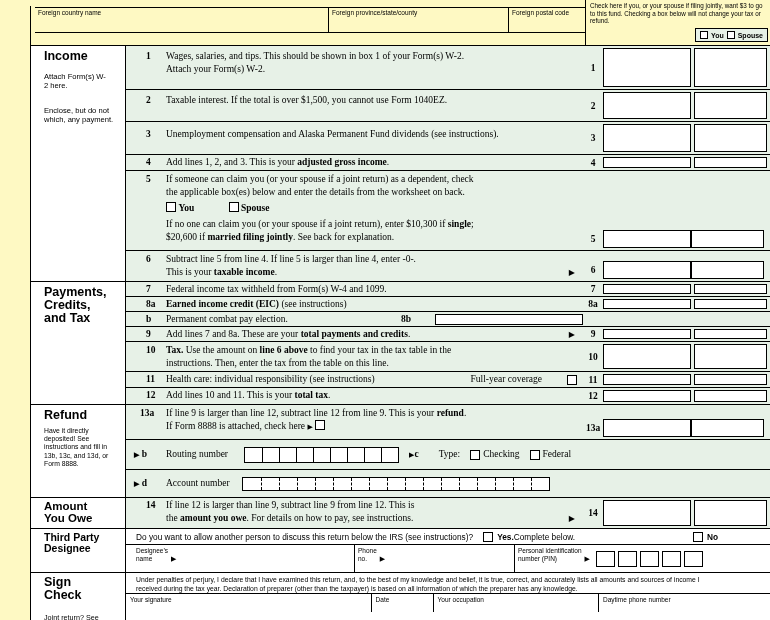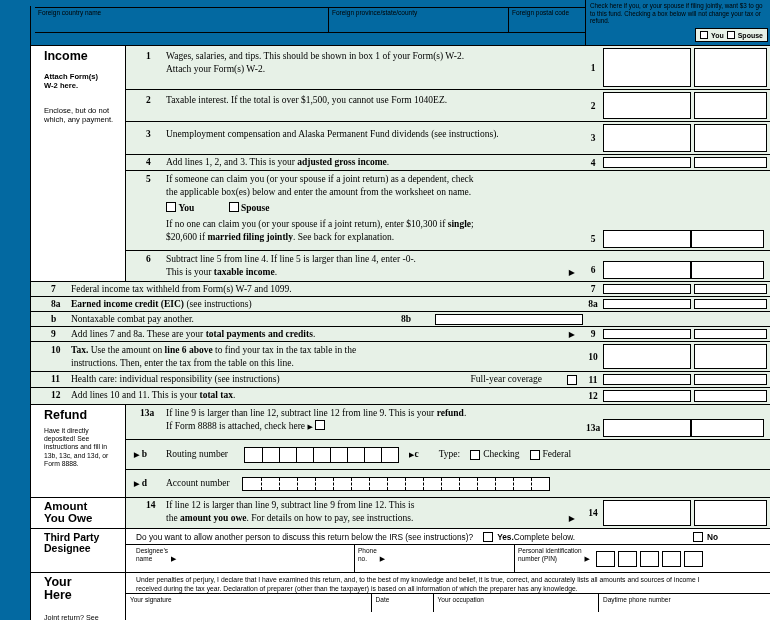--- a/index.html
+++ b/index.html
@@ -1,18 +1,18 @@
 <!DOCTYPE html>
 <html><head>
 <meta charset="utf-8">
 <style>
   * { margin:0; padding:0; box-sizing:border-box; }
   html,body { width:770px; height:620px; background:#fff; }
   body { font-family:"Liberation Sans", sans-serif; color:#000; }
-  .form { position:relative; width:770px; height:620px; overflow:hidden; background:#0369a1; }
+  .form { position:relative; width:770px; height:620px; overflow:hidden; background:#fef9c3; }
   .vline-left { position:absolute; left:30px; top:6px; width:1px; height:614px; background:#000; }
 
   
   .top { display:flex; height:45px; margin-left:30px; }
   .fields-wrap { flex:1; padding-left:5px; }
   .fields { margin-top:7px; height:26px; display:flex; border-top:1px solid #000; border-bottom:1px solid #000; }
   .field { padding:1px 3px; font-size:6.5px; line-height:8px; }
   .field + .field { border-left:1px solid #000; }
   .f-country { width:293px; }
   .f-province { width:180px; }
@@ -20,21 +20,21 @@
   .fund { width:185px; border-left:1px solid #000; position:relative; padding:2px 4px; }
   .fund-note { font-size:6.3px; line-height:7.6px; }
   .fund-band { position:absolute; right:2px; bottom:3px; display:flex; align-items:center; gap:3px;
                background:#e7f1e7; border:1px solid #000; padding:2px 4px; }
   .fund-band b { font-size:7px; }
 
   
   .sec { display:flex; margin-left:30px; border-top:1px solid #000; }
   .side { width:95px; padding:4px 4px 0 14px; background:#fff; }
   .side h2 { font-size:12.5px; line-height:13px; font-weight:bold; }
-  .side .bnote { font-size:7.6px; line-height:9px; font-weight:bold; margin-top:9px; width:62px; }
+  .side .bnote { font-size:7.6px; line-height:9px; font-weight:normal; margin-top:9px; width:62px; }
   .side .note { font-size:7.6px; line-height:9px; margin-top:16px; width:70px; }
   .side .tinynote { font-size:6.8px; line-height:8.2px; margin-top:5px; width:70px; }
   .main { flex:1; border-left:1px solid #000; background:#e7f1e7; overflow:hidden; }
   .main.white { background:#fff; }
 
   
   .row { display:flex; border-bottom:1px solid #000; overflow:hidden; }
   .row.noline { border-bottom:none; }
   .lnum { width:40px; padding-left:20px; font-family:"Liberation Serif", serif; font-weight:bold; font-size:9.5px; line-height:13px; }
   .lnum.witharrow { padding-left:8px; }
@@ -157,21 +157,21 @@
           <div class="rlabel">4</div>
           <div class="amt"></div>
           <div class="amt cents"></div>
         </div>
       </div>
 
       <div class="row pt2 balign" style="height:80px">
         <div class="lnum">5</div>
         <div class="ltext">
           <div class="tline">If someone can claim you (or your spouse if a joint return) as a dependent, check</div>
-          <div class="tline">the applicable box(es) below and enter the amount from the worksheet on name.</div>
+          <div class="tline">the applicable box(es) below and enter the details from the worksheet on back.</div>
           <div class="tline" style="margin:3px 0">
             <span class="cb"></span> <b>You</b>
             <span class="cb" style="margin-left:32px"></span> <b>Spouse</b>
           </div>
           <div class="tline"><span>If no one can claim you (or your spouse if a joint return), enter $10,300 if </span><b>single</b><span>;</span></div>
           <div class="tline"><span>$20,600 if </span><b>married filing jointly</b><span>. See back for explanation.</span></div>
         </div>
         <div class="rgroup">
           <div class="rlabel">5</div>
           <div class="amt"></div>
@@ -191,26 +191,29 @@
         <div class="rgroup">
           <div class="rlabel">6</div>
           <div class="amt"></div>
           <div class="amt cents"></div>
         </div>
       </div>
     </div>
   </section>
 
   <section class="sec" style="height:123px">
+    <aside class="side">
+      <h2 style="width:70px">Payments, Credits, and Tax</h2>
+    </aside>
     <div class="main">
 
       <div class="row pt1" style="height:15px">
         <div class="lnum">7</div>
         <div class="ltext">
-            <div class="tline">Federal income tax withheld from Form(s) W-7 and 1099.</div>
+            <div class="tline">Federal income tax withheld from Form(s) W-4 and 1099.</div>
           </div>
         <div class="rgroup">
           <div class="rlabel">7</div>
           <div class="amt"></div>
           <div class="amt cents"></div>
         </div>
       </div>
 
       <div class="row pt1" style="height:15px">
         <div class="lnum">8a</div>
@@ -221,21 +224,21 @@
           <div class="rlabel">8a</div>
           <div class="amt"></div>
           <div class="amt cents"></div>
         </div>
       </div>
 
       <div class="row pt1" style="height:15px">
         <div class="lnum">b</div>
         <div class="ltext">
           <div class="tline flex">
-            <span>Nontaxable combat pay another.</span>
+            <span>Permanent combat pay election.</span>
             <b style="margin-left:auto;padding-right:4px">8b</b>
             <span style="display:inline-block;width:148px;height:11px;background:#fff;border:1px solid #000"></span>
           </div>
         </div>
         <div class="rgroup"></div>
       </div>
 
       <div class="row pt1" style="height:15px">
         <div class="lnum">9</div>
         <div class="ltext">
@@ -432,21 +435,21 @@
               <div class="pin"></div>
               <div class="pin"></div>
           </div>
         </div>
       </div>
     </div>
   </section>
 
   <section class="sec" style="height:48px">
     <aside class="side" style="padding-top:3px">
-      <h2 style="width:34px">Your Here</h2>
+      <h2 style="width:34px">Sign Check</h2>
       <p class="tinynote" style="margin-top:12px;font-size:7.2px">Joint return? See</p>
     </aside>
     <div class="main white">
       <div class="perjury">Under penalties of perjury, I declare that I have examined this return, and, to the best of my knowledge and belief, it is true, correct, and accurately lists all amounts and sources of income I received during the tax year. Declaration of preparer (other than the taxpayer) is based on all information of which the preparer has any knowledge.</div>
       <div class="sigrow">
         <div class="sigcell" style="flex:2.4"><span>Your signature</span></div>
         <div class="sigcell" style="width:62px"><span>Date</span></div>
         <div class="sigcell" style="flex:1.6"><span>Your occupation</span></div>
         <div class="sigcell" style="width:172px"><span>Daytime phone number</span></div>
       </div>

